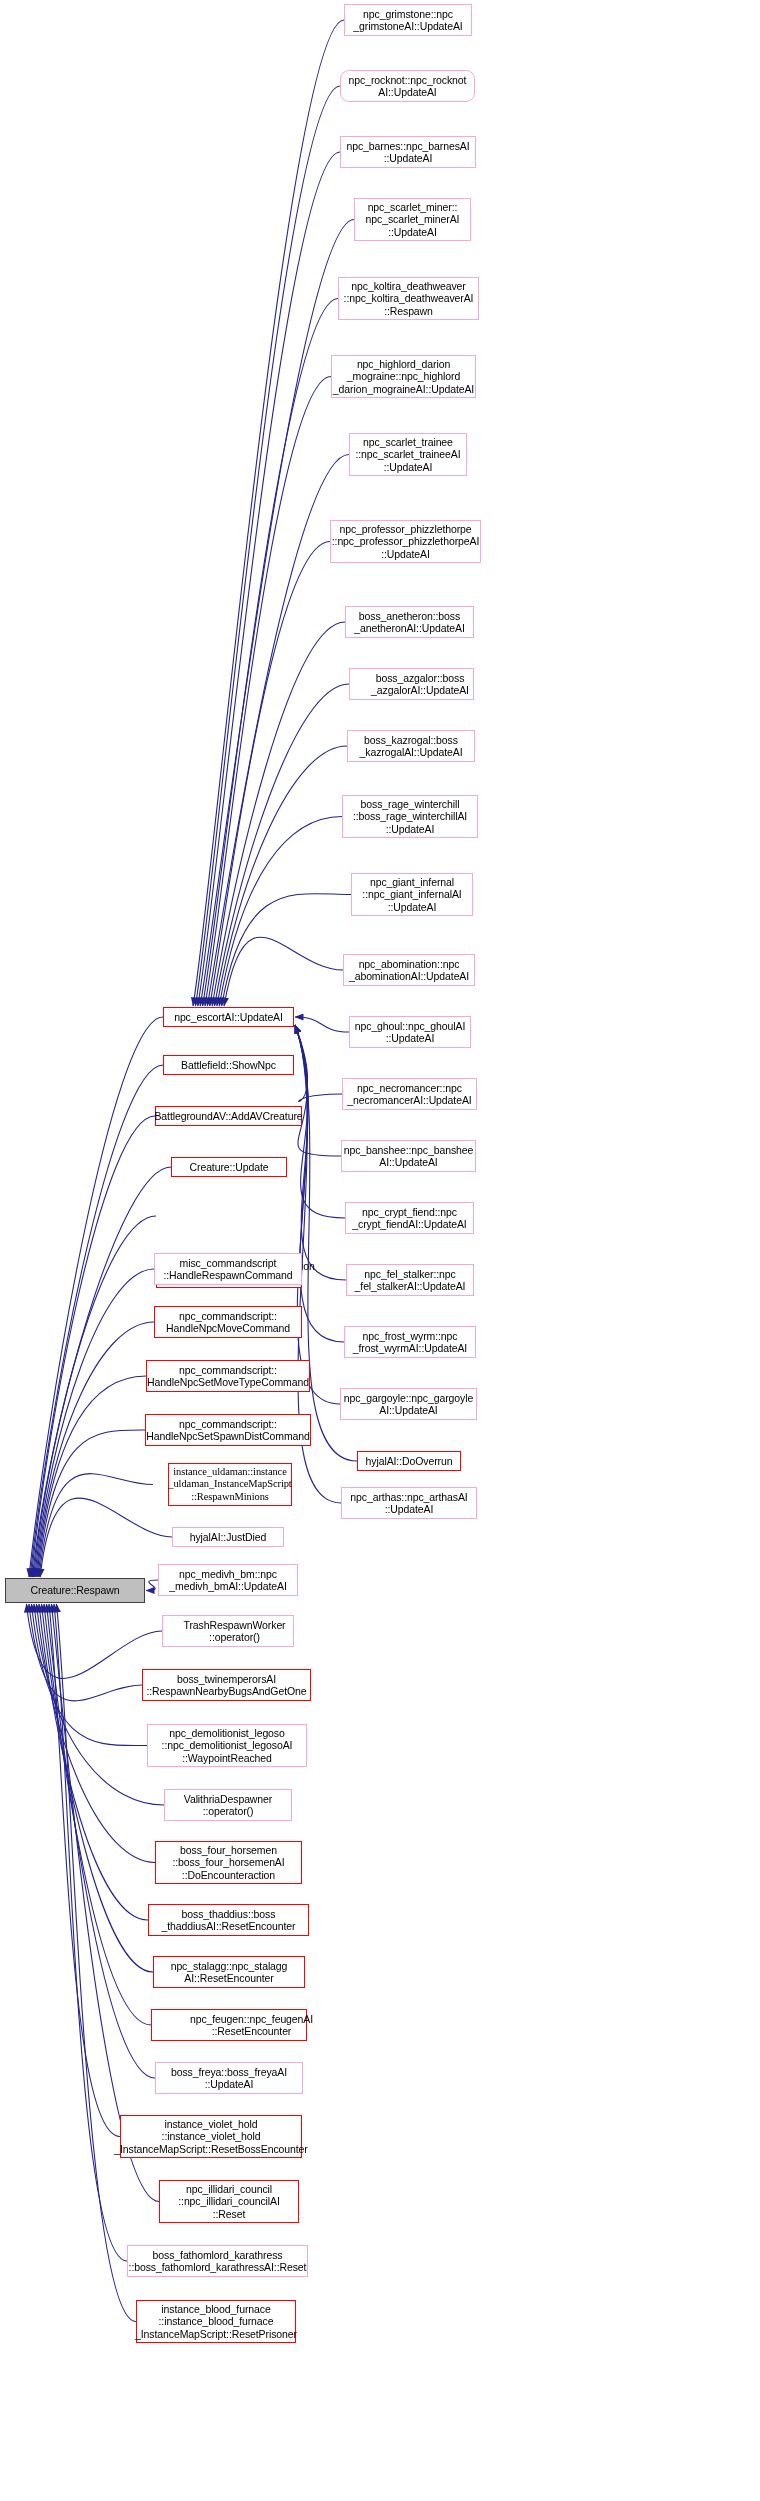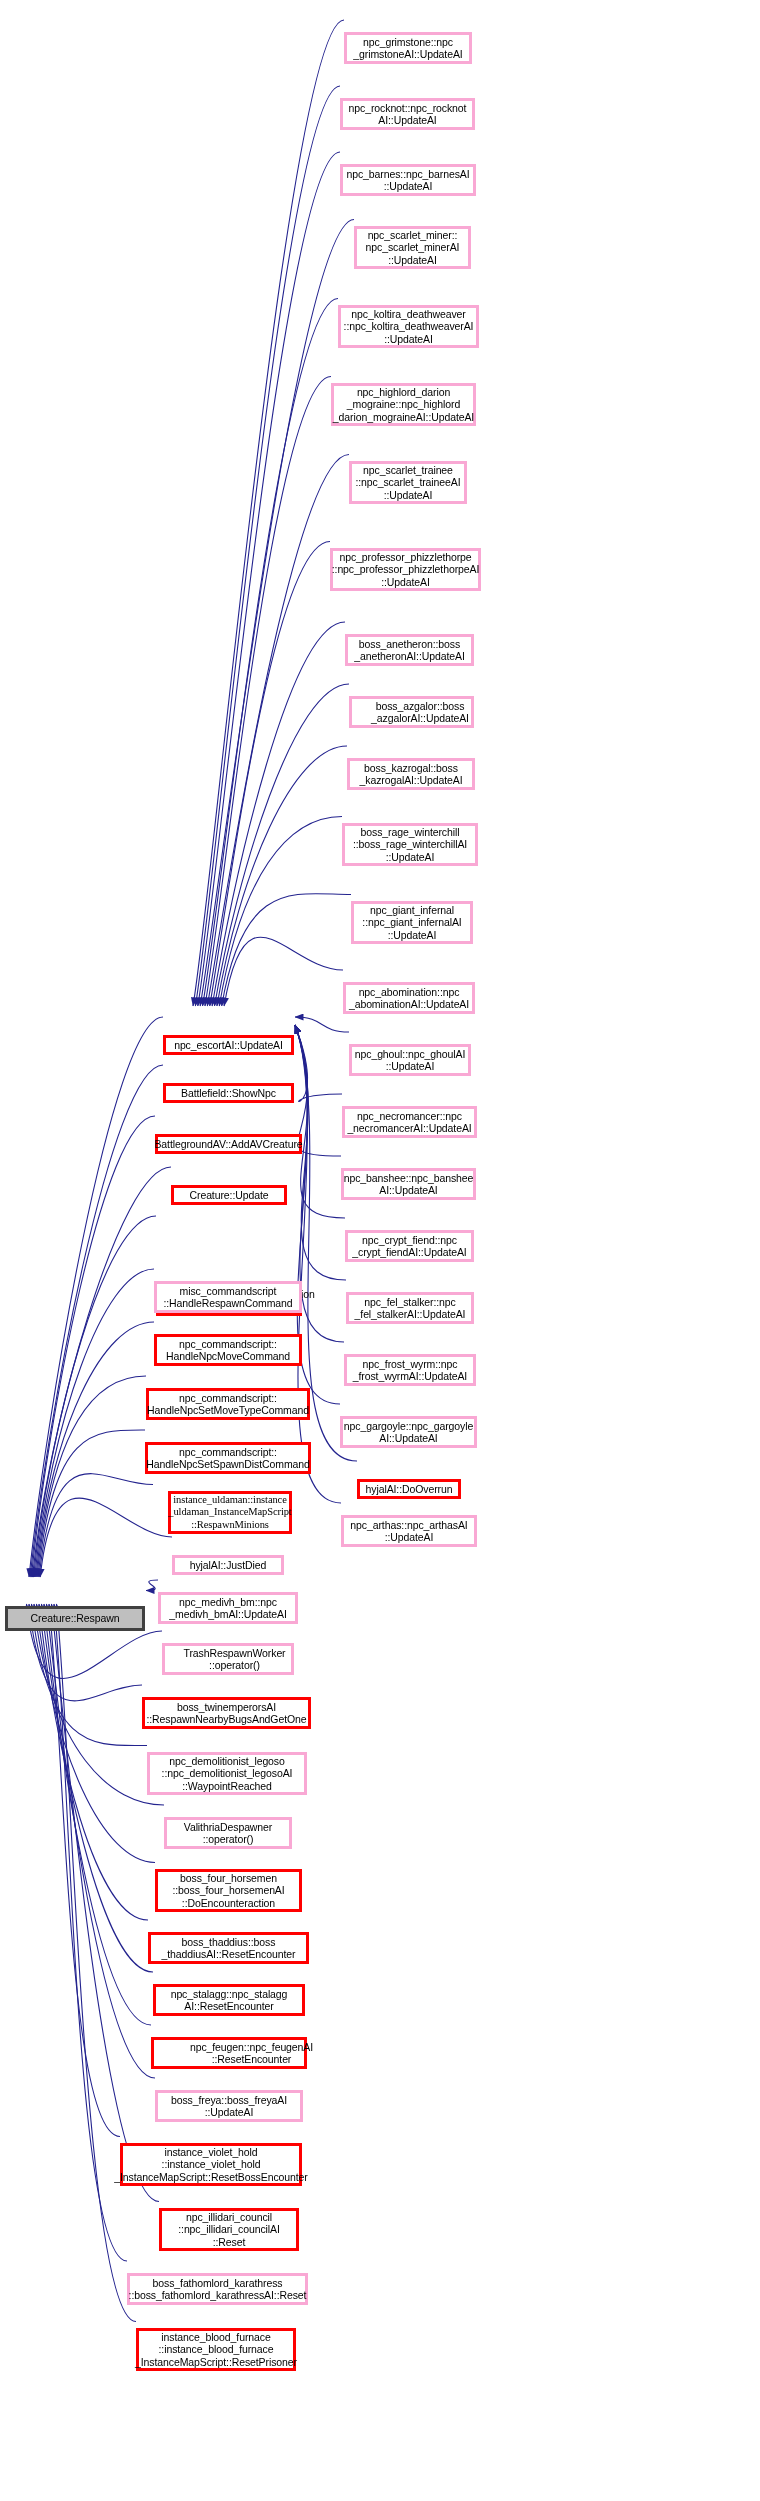--- a/index.html
+++ b/index.html
@@ -28,25 +28,24 @@
     position: absolute;
     box-sizing: border-box;
     display: flex;
     align-items: center;
     justify-content: center;
     text-align: center;
     font-size: 10.5px;
     line-height: 12.2px;
     color: #000000;
     background: #ffffff;
-    border: 3px solid #f9a8d4;
+    border: 1px solid #f9a8d4;
     white-space: pre-line;
     padding: 1px 3px;
     letter-spacing: -0.1px;
-    margin-top: 28px;
   }
   .node.red {
     border-color: #ff0000;
     align-items: center;
   }
   .node.root {
     background: #bfbfbf;
     border-color: #404040;
   }
 </style>
@@ -158,30 +157,30 @@
     <div class="node red" style="left: 159px; top: 2180px; width: 140px; height: 43px;"><span>npc_illidari_council
 ::npc_illidari_councilAI
 ::Reset</span></div>
     <div class="node" style="left: 127px; top: 2245px; width: 181px; height: 32px;"><span>boss_fathomlord_karathress
 ::boss_fathomlord_karathressAI::Reset</span></div>
     <div class="node red" style="left: 136px; top: 2300px; width: 160px; height: 43px;"><span>instance_blood_furnace
 ::instance_blood_furnace
 _InstanceMapScript::ResetPrisoner</span></div>
     <div class="node" style="left: 344px; top: 4px; width: 128px; height: 32px;"><span>npc_grimstone::npc
 _grimstoneAI::UpdateAI</span></div>
-    <div class="node" style="left: 340px; top: 70px; width: 135px; height: 32px;"><span>npc_rocknot::npc_rocknot
+    <div class="node" style="left: 340px; top: 70px; width: 135px; height: 32px; border-radius: 9px;"><span>npc_rocknot::npc_rocknot
 AI::UpdateAI</span></div>
     <div class="node" style="left: 340px; top: 136px; width: 136px; height: 32px;"><span>npc_barnes::npc_barnesAI
 ::UpdateAI</span></div>
     <div class="node" style="left: 354px; top: 198px; width: 117px; height: 43px;"><span>npc_scarlet_miner::
 npc_scarlet_minerAI
 ::UpdateAI</span></div>
     <div class="node" style="left: 338px; top: 277px; width: 141px; height: 43px;"><span>npc_koltira_deathweaver
 ::npc_koltira_deathweaverAI
-::UpdateAI</span></div>
+::Respawn</span></div>
     <div class="node" style="left: 331px; top: 355px; width: 145px; height: 43px;"><span>npc_highlord_darion
 _mograine::npc_highlord
 _darion_mograineAI::UpdateAI</span></div>
     <div class="node" style="left: 349px; top: 433px; width: 118px; height: 43px;"><span>npc_scarlet_trainee
 ::npc_scarlet_traineeAI
 ::UpdateAI</span></div>
     <div class="node" style="left: 330px; top: 520px; width: 151px; height: 43px;"><span>npc_professor_phizzlethorpe
 ::npc_professor_phizzlethorpeAI
 ::UpdateAI</span></div>
     <div class="node" style="left: 345px; top: 606px; width: 129px; height: 32px;"><span>boss_anetheron::boss

